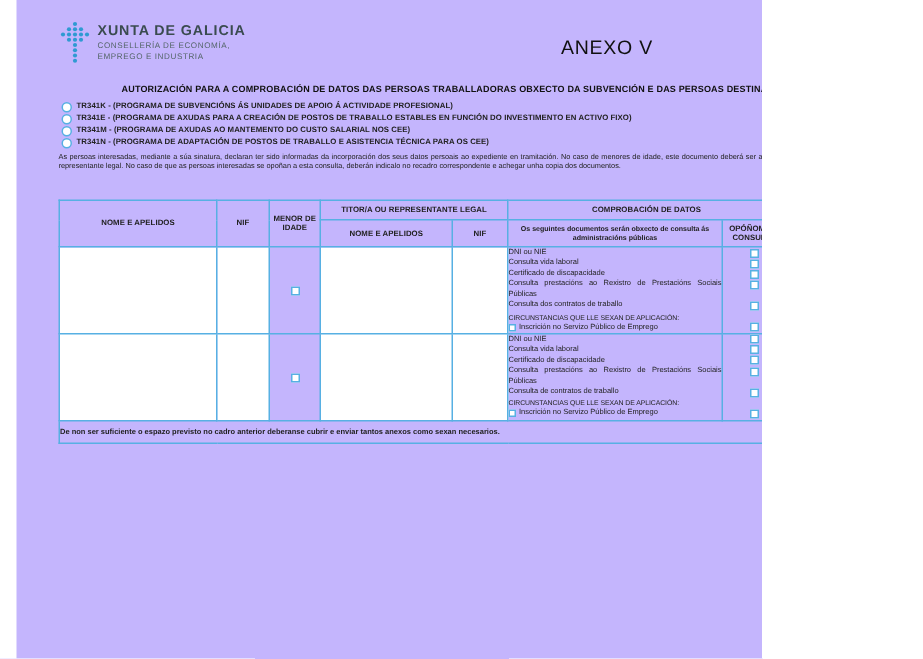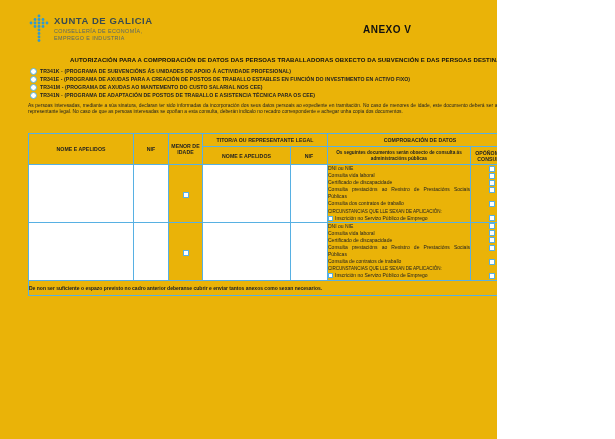--- a/index.html
+++ b/index.html
@@ -1,24 +1,24 @@
 <!DOCTYPE html>
 <html><head>
 <meta charset="utf-8">
 <style>
   html,body{margin:0;padding:0;background:#ffffff;}
   body{font-family:"Liberation Sans","DejaVu Sans",sans-serif;color:#222;}
-  .page{position:relative;width:497px;height:439px;background:#eab308;overflow:hidden;}
+  .page{position:relative;width:497px;height:439px;background:#c4b5fd;overflow:hidden;margin-left:11px;}
 
   
   .logo{position:absolute;left:28px;top:13px;width:22px;height:31px;}
   .brand{position:absolute;left:54px;top:15px;}
   .brand-name{font-size:9.5px;font-weight:bold;letter-spacing:.6px;color:#3a4b4f;}
   .brand-sub{font-size:5.4px;letter-spacing:.4px;color:#55666a;margin-top:1.5px;line-height:6px;}
-  .annex{position:absolute;left:363px;top:24px;font-size:10px;font-weight:bold;letter-spacing:.5px;color:#111;}
+  .annex{position:absolute;left:363px;top:24px;font-size:13px;font-weight:normal;letter-spacing:.5px;color:#111;}
 
   
   .form-title{position:absolute;left:0;top:57px;width:615px;text-align:center;font-size:6px;font-weight:bold;letter-spacing:.12px;color:#111;}
   .programs{position:absolute;left:30px;top:67px;}
   .program-row{display:flex;align-items:center;height:8px;}
   .radio{width:5px;height:5px;border:1px solid #57b0e3;border-radius:50%;background:#fff;flex:0 0 auto;margin-right:3px;}
   .program-label{font-size:5.2px;font-weight:bold;color:#222;letter-spacing:.05px;white-space:nowrap;}
 
   .intro{position:absolute;left:28px;top:103px;width:560px;font-size:4.9px;line-height:5.9px;text-align:justify;color:#222;}
 

